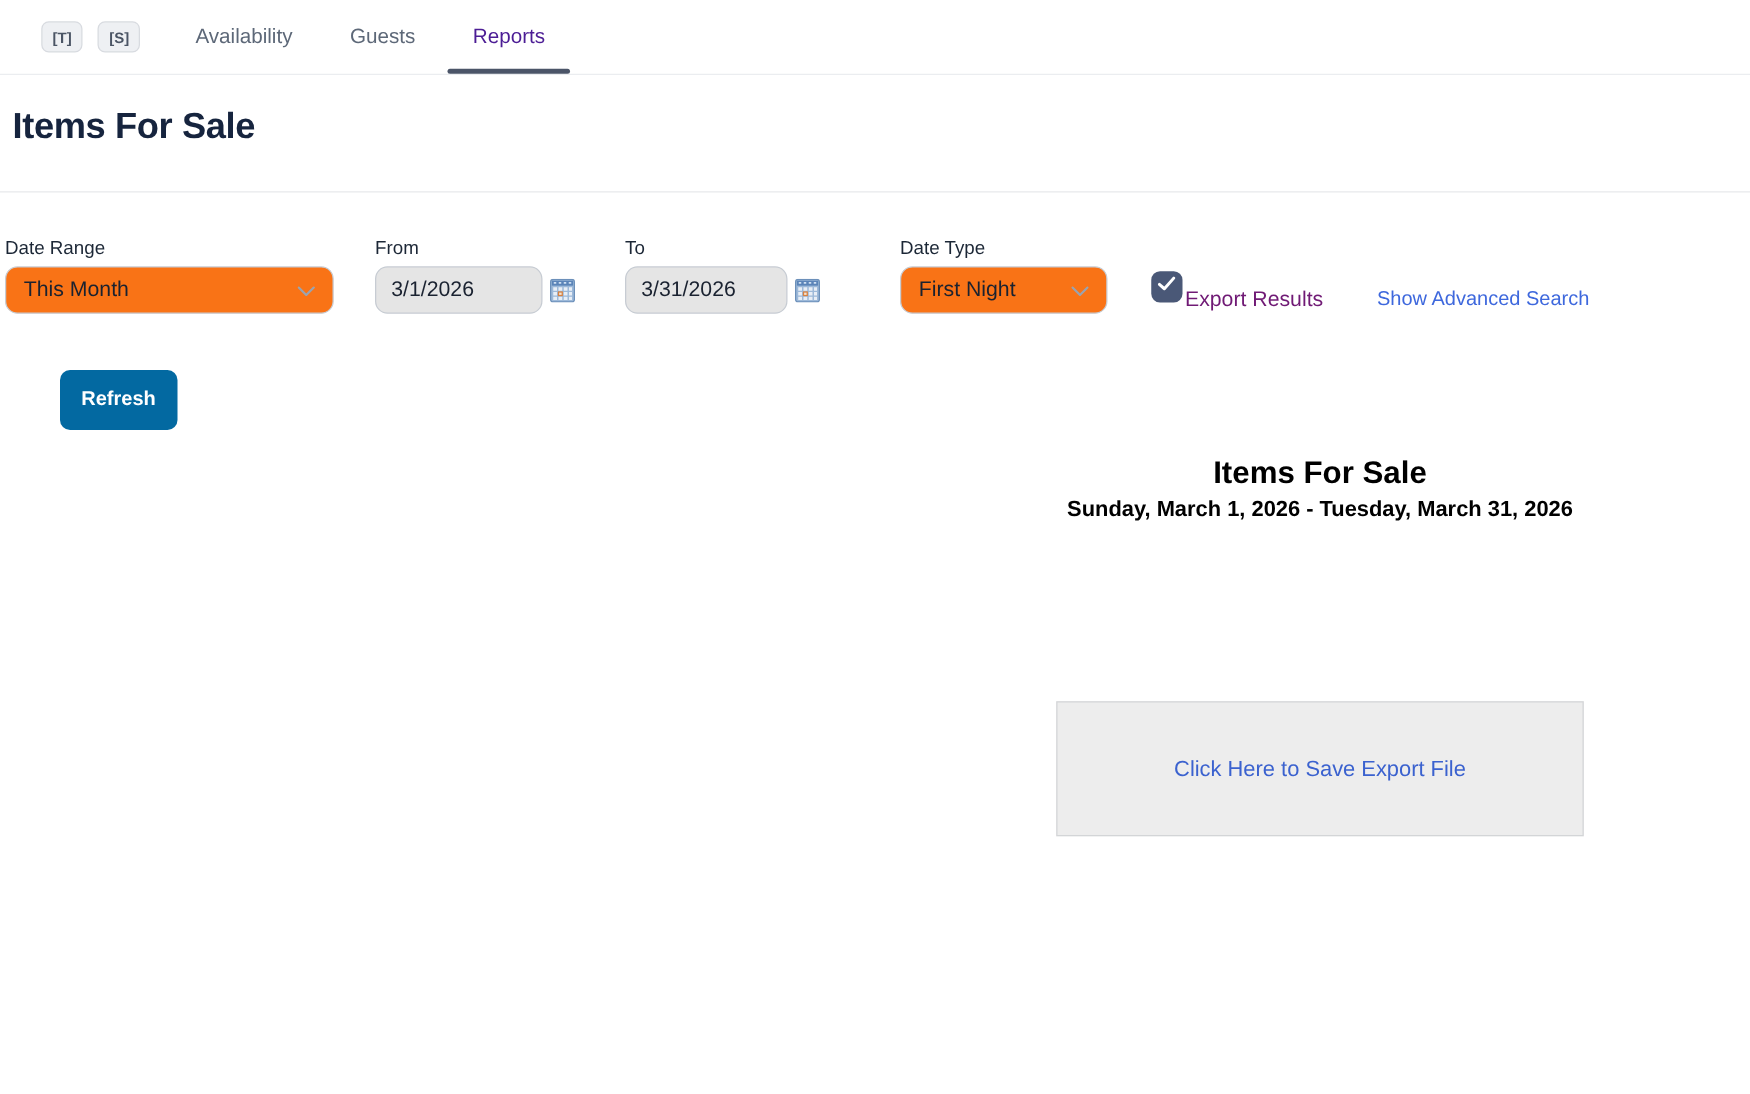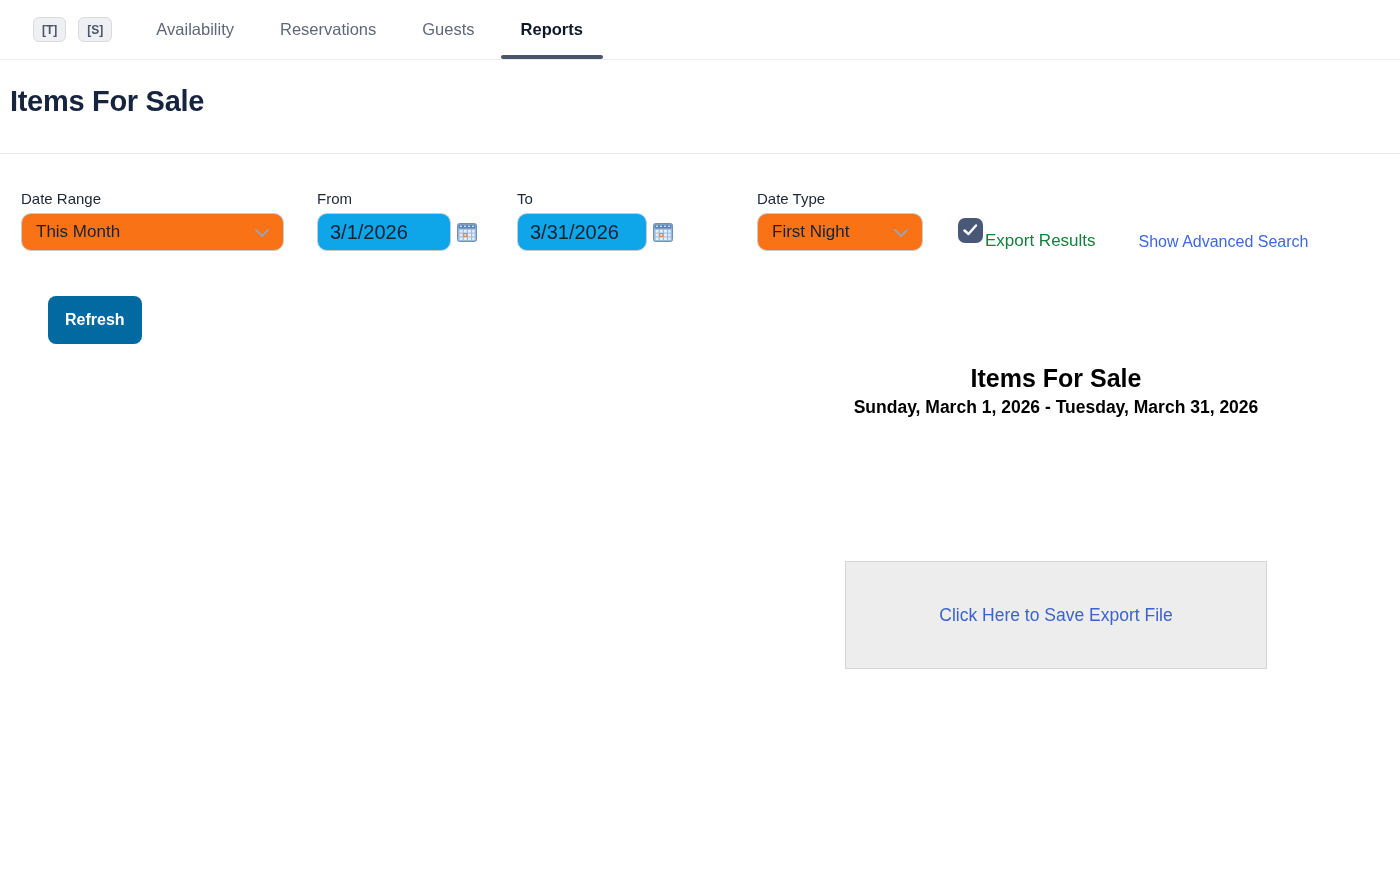--- a/index.html
+++ b/index.html
@@ -46,21 +46,21 @@
     display: flex;
     align-items: center;
     padding: 0 20px;
     margin: 0 3px;
     font-size: 16.5px;
     font-weight: 500;
     color: #5d6878;
     cursor: pointer;
     position: relative;
   }
-  .tab.active { color: #0f172a; font-weight: 700; }
+  .tab.active { color: #4c1d95; font-weight: 400; }
   .tab.active::after {
     content: "";
     position: absolute;
     left: 0; right: 0; bottom: 0;
     height: 4px;
     background: #4b5568;
     border-radius: 2px;
   }
 
   
@@ -76,24 +76,24 @@
   .title-divider {
     position: absolute;
     top: 153px; left: 0; right: 0;
     height: 1px;
     background: #e7e9ec;
   }
 
   
   .filters {
     position: absolute;
-    left: 21px;
+    left: 4px;
     top: 190px;
     display: flex;
-    align-items: flex-end;
+    align-items: center;
   }
   .field-label {
     display: block;
     font-size: 15px;
     color: #1c2736;
     margin-bottom: 6px;
     line-height: 17px;
   }
   .select-box {
     height: 38px;
@@ -107,41 +107,41 @@
     font-size: 17px;
     color: #1a2230;
     cursor: pointer;
   }
   .select-daterange { width: 263px; }
   .select-datetype  { width: 166px; }
   .date-input {
     height: 38px;
     border: 1px solid #c7ccd3;
     border-radius: 10px;
-    background: #0ea5e9;
+    background: #e5e5e5;
     padding: 0 12px;
-    font-size: 20px;
+    font-size: 17px;
     color: #1a2230;
     font-family: "Liberation Sans", sans-serif;
     outline: none;
   }
   .input-from { width: 134px; }
   .input-to   { width: 130px; }
   .date-wrap { display: flex; align-items: center; }
   .cal-btn {
     margin-left: 6px;
     background: none;
     border: none;
     padding: 0;
     cursor: pointer;
     line-height: 0;
   }
   .grp-from { margin-left: 33px; }
   .grp-to   { margin-left: 40px; }
-  .grp-type { margin-left: 84px; }
+  .grp-type { margin-left: 64px; }
 
   .checkbox-group {
     margin-left: 35px;
     margin-top: 25px;
     display: flex;
     align-items: flex-start;
   }
   .checkbox {
     width: 25px;
     height: 25px;
@@ -150,21 +150,21 @@
     display: flex;
     align-items: center;
     justify-content: center;
     cursor: pointer;
     flex: none;
   }
   .checkbox-label {
     margin-left: 2px;
     margin-top: 13px;
     font-size: 17px;
-    color: #15803d;
+    color: #701a75;
   }
   .advanced-link {
     margin-left: 43px;
     margin-top: 39px;
     font-size: 16px;
     color: #3e68dd;
     text-decoration: none;
     cursor: pointer;
     white-space: nowrap;
   }
@@ -230,21 +230,20 @@
 </head>
 <body>
 
 <div class="page">
 
   <nav class="topnav">
     <div class="shortcut-badge">[T]</div>
     <div class="shortcut-badge">[S]</div>
     <div class="tabs">
       <div class="tab">Availability</div>
-      <div class="tab">Reservations</div>
       <div class="tab">Guests</div>
       <div class="tab active">Reports</div>
     </div>
   </nav>
 
   <h1 class="page-title">Items For Sale</h1>
   <div class="title-divider"></div>
 
   <div class="filters">
 

